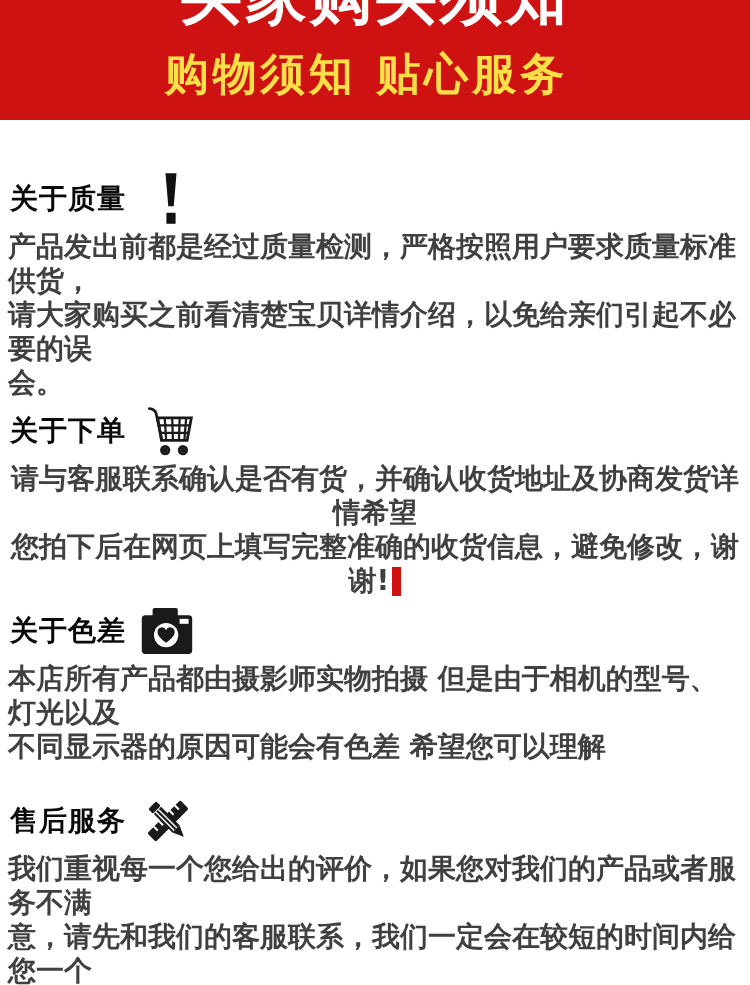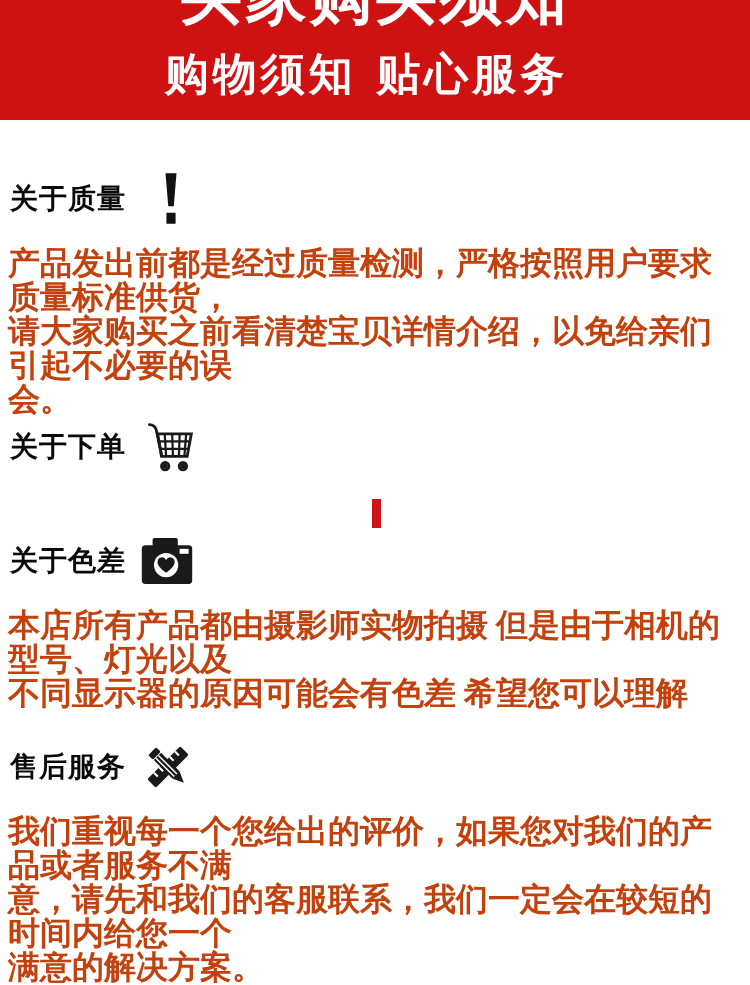--- a/index.html
+++ b/index.html
@@ -28,29 +28,29 @@
     letter-spacing: 3px;
     color: #ffffff;
     white-space: nowrap;
   }
   .banner-title-sub {
     margin: 24px 17px 0 0;
     font-size: 44px;
     line-height: 48px;
     font-weight: 900;
     letter-spacing: 4px;
-    color: #ffffff;
+    color: #fde047;
     white-space: nowrap;
   }
 
   
   .section { }
   .s1 { margin-top: 50px; }
   .s2 { margin-top: 2px; text-align: center; }
-  .s3 { margin-top: 4px; font-family: Liberation Serif, serif; }
+  .s3 { margin-top: 4px; }
   .s4 { margin-top: 28px; }
   .s5 { margin-top: 14px; }
 
   .h-row {
     height: 58px;
     display: flex;
     align-items: center;
     padding-left: 10px;
   }
   .h-text {
@@ -61,27 +61,27 @@
   }
   .h-icon {
     display: inline-flex;
     align-items: center;
     justify-content: center;
     margin-left: 14px;
   }
   .h-icon.excl { margin-left: 34px; }
 
   .para {
-    margin: 18px 0 0 0;
+    margin: 2px 0 0 0;
     padding: 0 8px;
-    font-size: 32px;
+    font-size: 28px;
     line-height: 34px;
     font-weight: bold;
     white-space: pre-line;
-    color: #c2410c;
+    color: #404040;
   }
   .red-cursor {
     display: inline-block;
     width: 9px;
     height: 29px;
     background: #d01212;
     vertical-align: -6px;
     margin-left: 3px;
   }
 </style>
@@ -119,21 +119,22 @@
           <path d="M19 16 h36 l-4.5 24 h-27.5 z"></path>
           <path d="M26.5 16 l1.5 24 M34.5 16 l0.8 24 M42.5 16 l-0.8 24 M49.5 16 l-2 24" stroke-width="2.4"></path>
           <path d="M20.5 24 h33 M22 32 h30" stroke-width="2.4"></path>
           <circle cx="27" cy="50.5" r="4"></circle>
           <circle cx="27" cy="50.5" r="1.2" fill="#1a1a1a"></circle>
           <circle cx="46" cy="50.5" r="4"></circle>
           <circle cx="46" cy="50.5" r="1.2" fill="#1a1a1a"></circle>
         </svg>
       </span>
     </div>
-    <p class="para"><span class="red-cursor"></span></p>
+    <p class="para"><span>请与客服联系确认是否有货，并确认收货地址及协商发货详情希望
+您拍下后在网页上填写完整准确的收货信息，避免修改，谢谢!</span><span class="red-cursor"></span></p>
   </div>
 
   <div class="section s3">
     <div class="h-row">
       <span class="h-text">关于色差</span>
       <span class="h-icon">
         <svg width="54" height="50" viewBox="0 0 60 55" aria-hidden="true">
           <rect x="14" y="2" width="28" height="12" rx="2" fill="#1a1a1a"></rect>
           <rect x="2" y="10" width="56" height="43" rx="4" fill="#1a1a1a"></rect>
           <rect x="44" y="14" width="10" height="5.5" fill="#ffffff"></rect>

